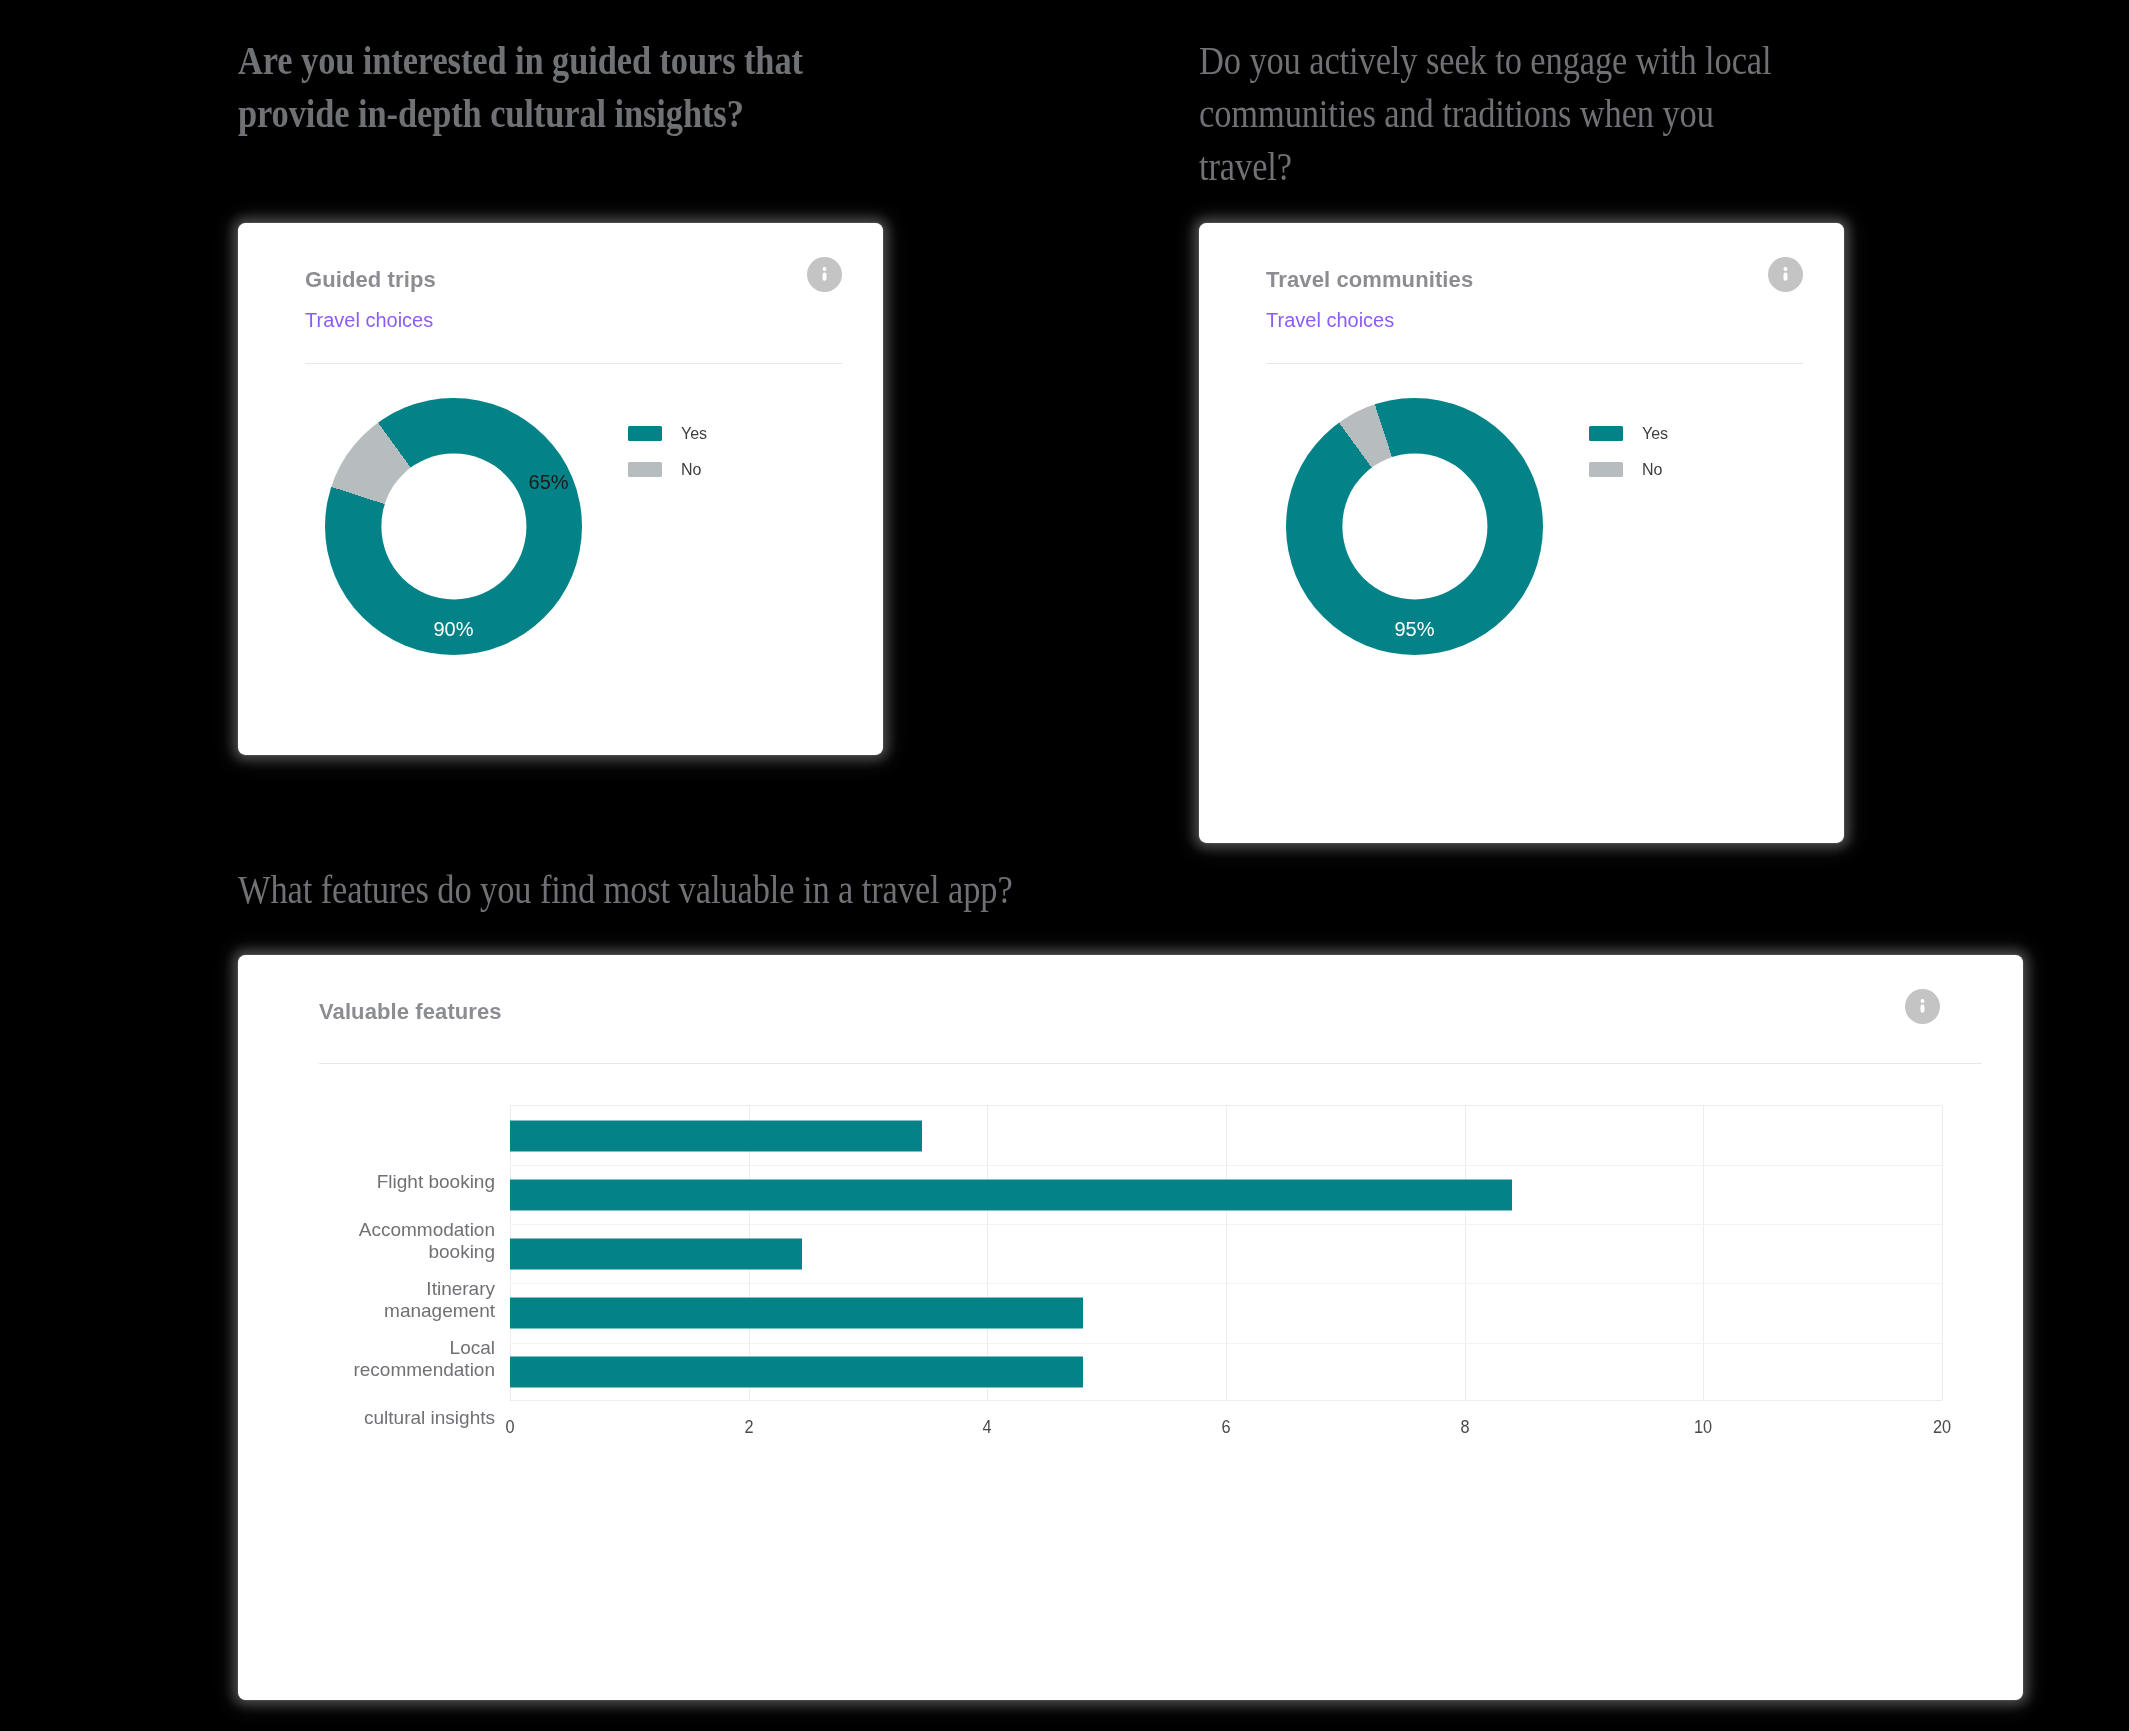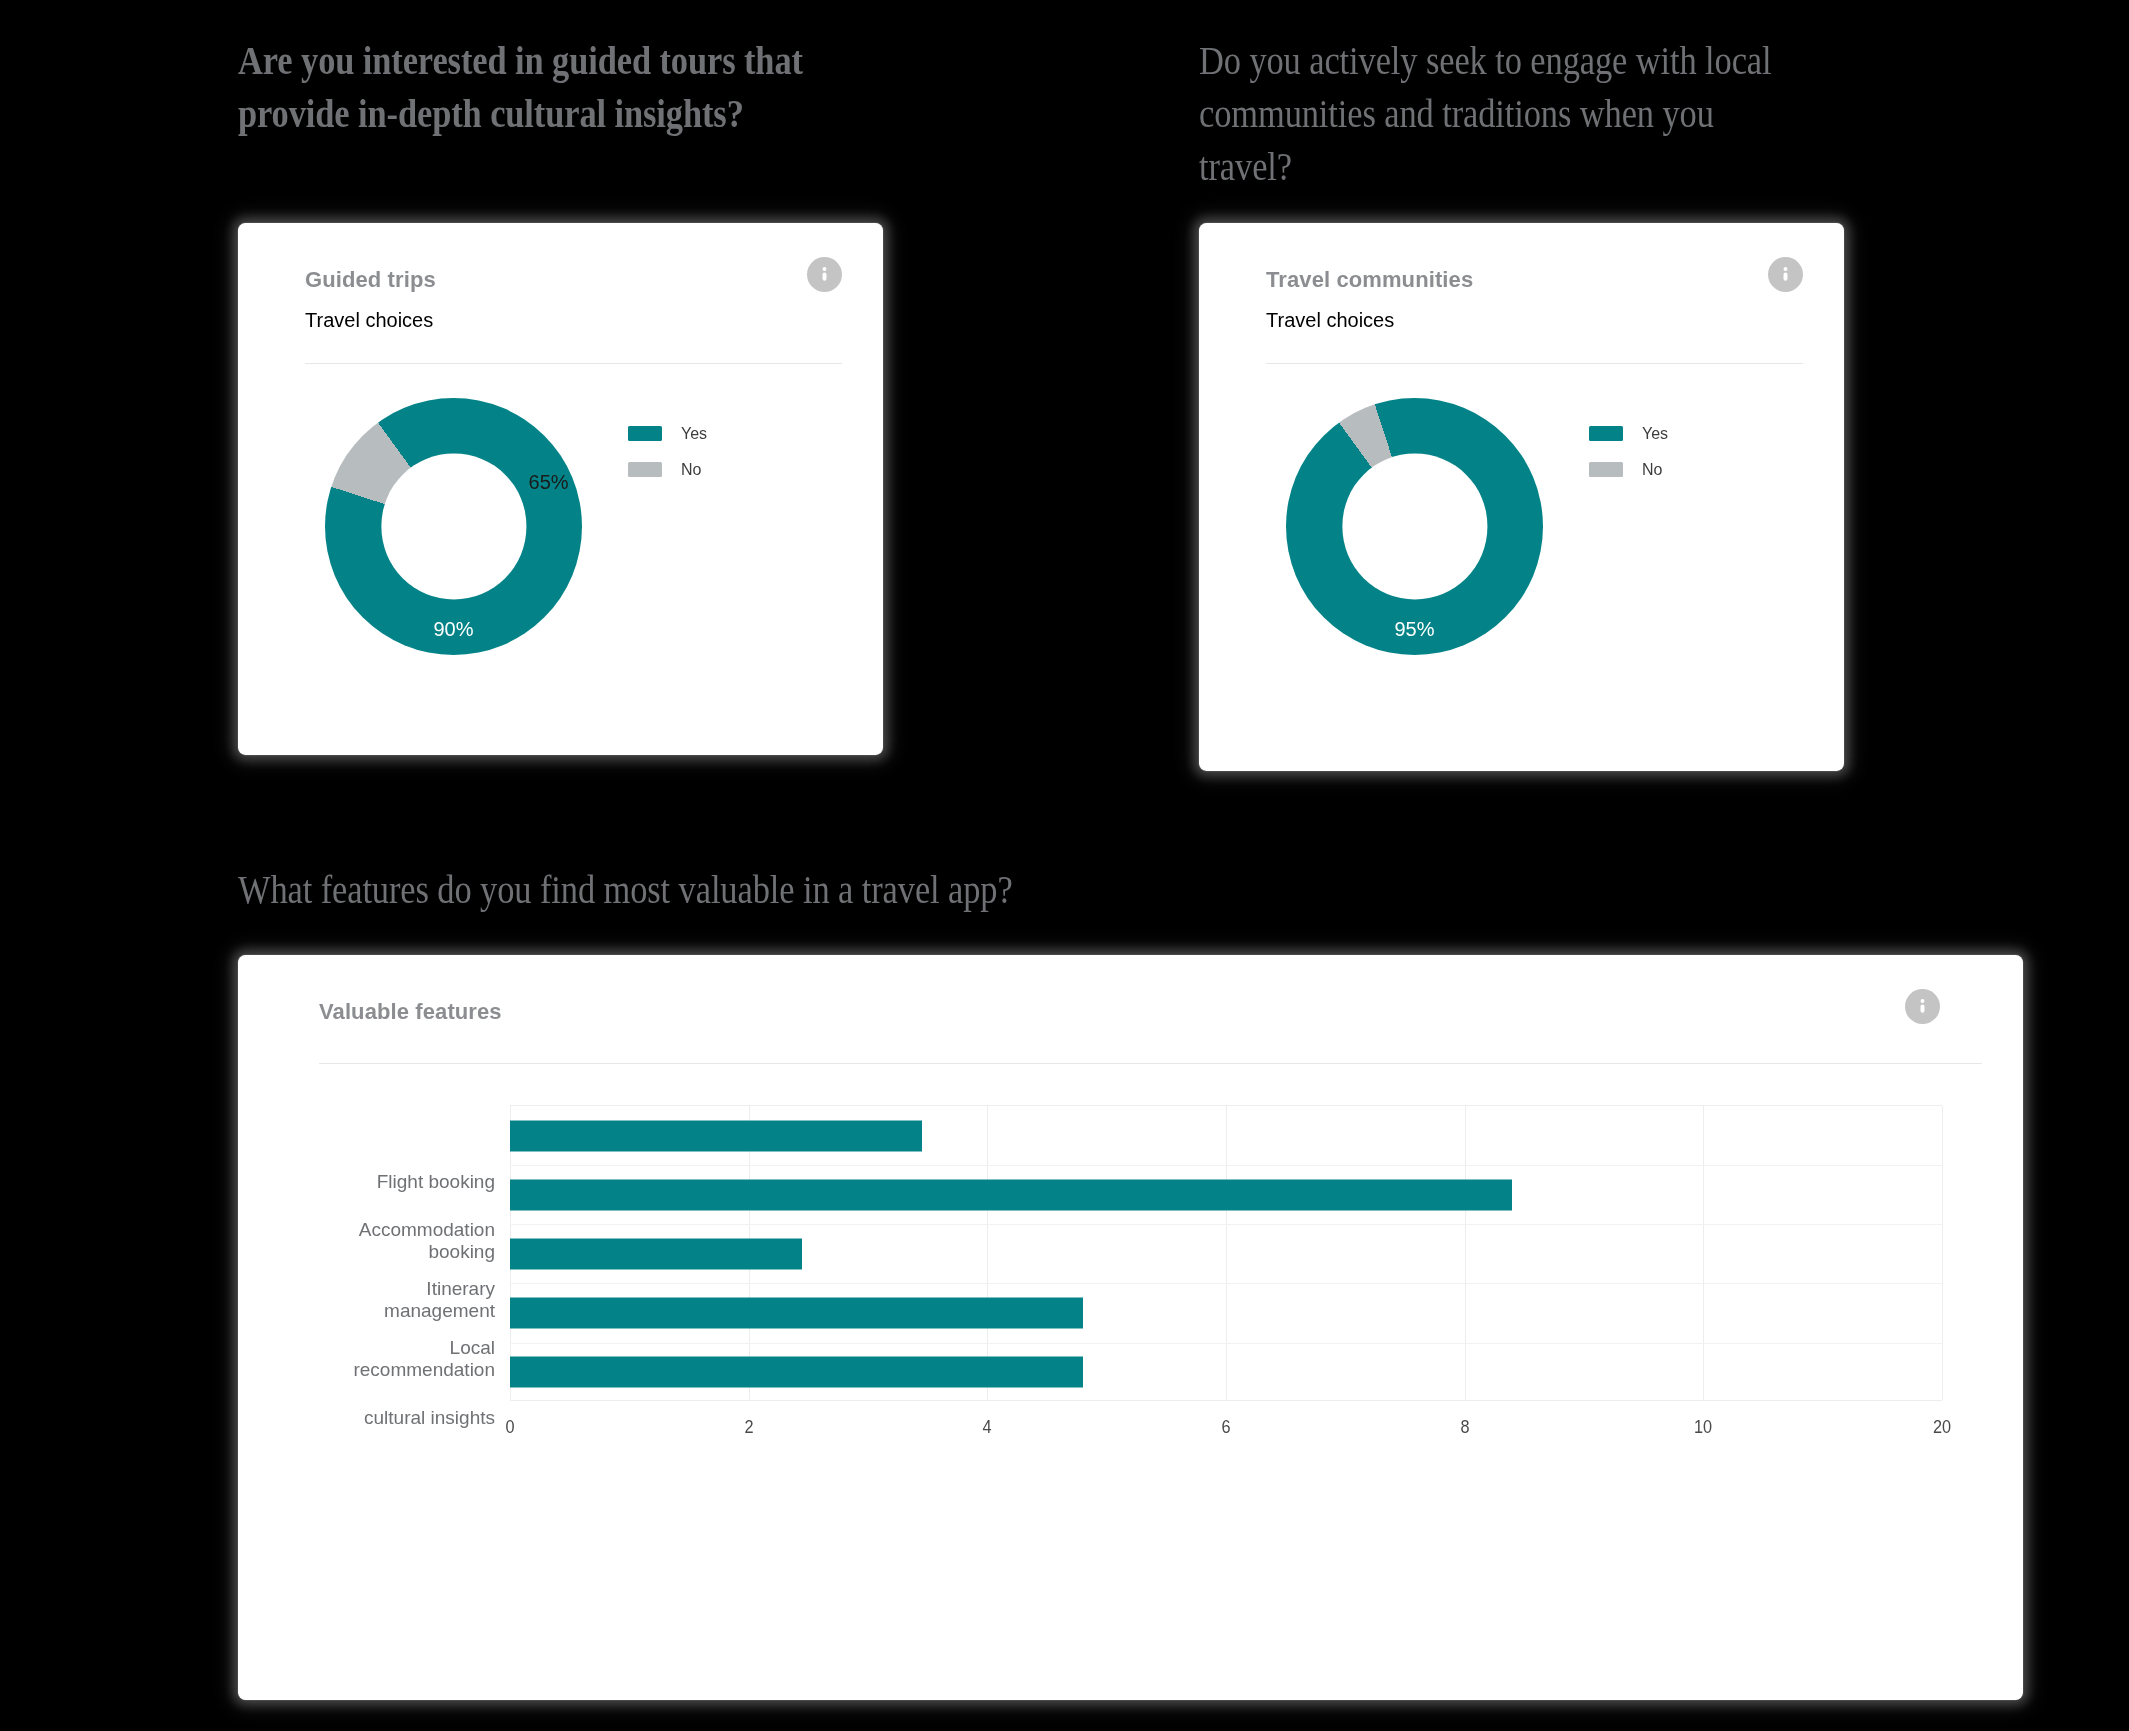--- a/index.html
+++ b/index.html
@@ -44,21 +44,21 @@
     position: relative;
   }
   .card-title {
     font-size: 22px;
     font-weight: bold;
     color: #8b8d90;
     letter-spacing: 0.1px;
   }
   .card-subtitle {
     font-size: 20px;
-    color: #000000;
+    color: #8b5cf6;
     margin-top: 16.3px;
   }
   .info-icon {
     position: absolute;
     right: 41px;
     top: 34px;
     width: 35px;
     height: 35px;
     border-radius: 50%;
     background: #c4c4c4;
@@ -236,21 +236,21 @@
     </div>
   </div>
 </div>
 
 <div style="position:absolute;left:1199px;top:35px;width:776px;">
   <div class="question">Do you actively seek to engage with local
 communities and traditions when you
 travel?</div>
 </div>
 
-<div class="card" style="left:1199px; top:223px; width:645px; height:548px;">
+<div class="card" style="left:1199px; top:223px; width:645px; height:620px;">
 
   <div class="card-head">
     <div class="card-title">Travel communities</div>
     <div class="card-subtitle">Travel choices</div>
     <div class="info-icon">
       <svg width="19" height="19" viewBox="0 0 26 26" aria-hidden="true">
         <circle cx="13" cy="5.6" r="2.7" fill="#ffffff"></circle>
         <rect x="10.3" y="10.2" width="5.4" height="11.4" rx="2.7" fill="#ffffff"></rect>
       </svg>
     </div>

